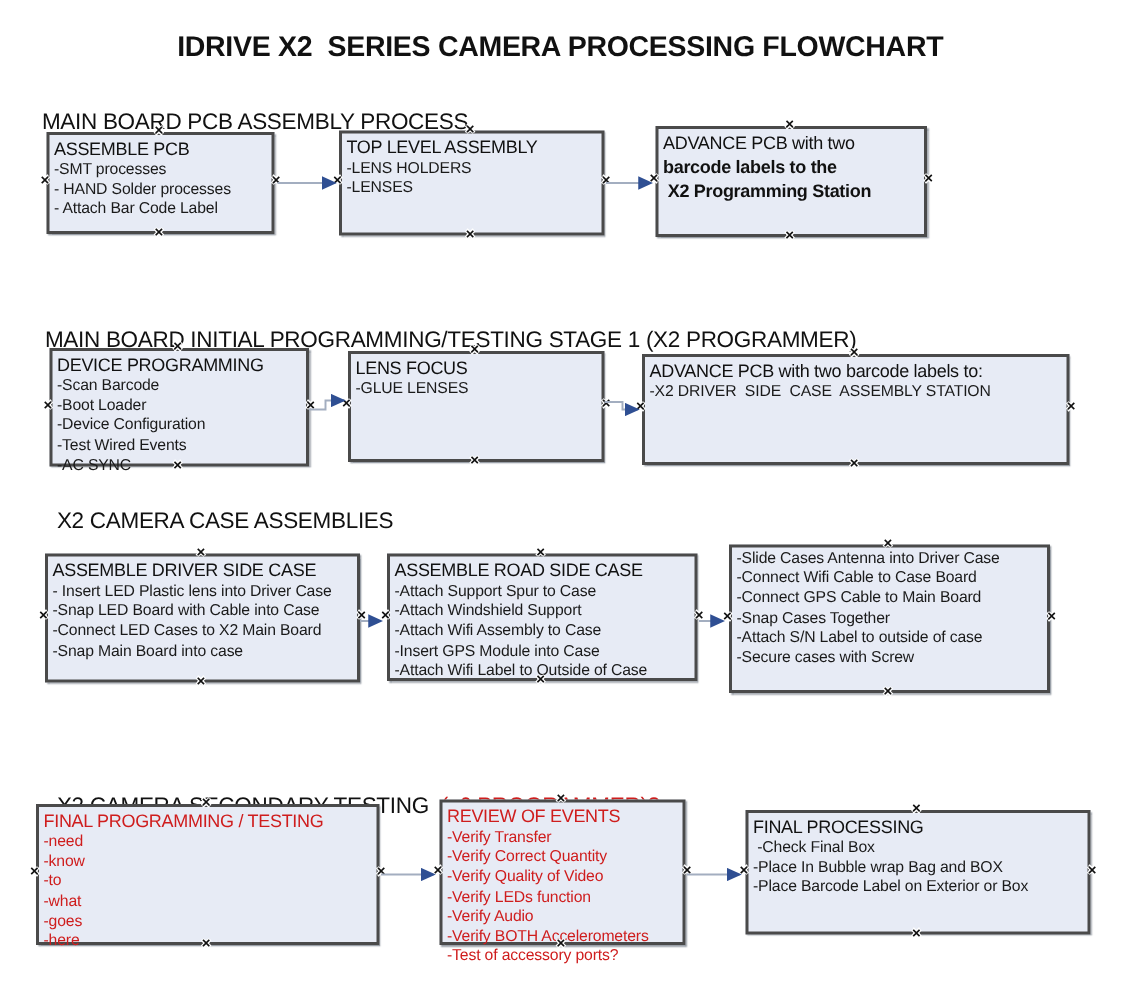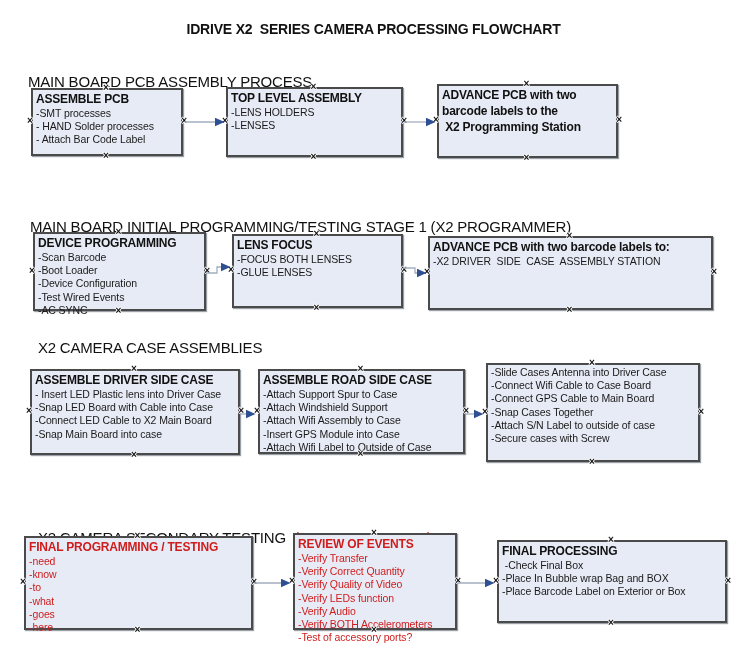--- a/index.html
+++ b/index.html
@@ -3,31 +3,31 @@
 <meta charset="utf-8">
 <style>
   html, body { margin:0; padding:0; }
   body {
     width:747px; height:662px; background:#ffffff; position:relative;
     font-family:"Liberation Sans", sans-serif; overflow:hidden;
     --red:#cf1d1d; --fill:#e7ebf5; --border:#4a4a4a;
   }
   .page-title {
     position:absolute; top:21px; left:0; width:747px; text-align:center;
-    font-size:14px; font-weight:bold; color:#111; white-space:pre; letter-spacing:-0.2px;
+    font-size:19px; font-weight:bold; color:#111; white-space:pre; letter-spacing:-0.2px;
   }
   .sec-heading {
     position:absolute; font-size:15px; font-weight:normal; color:#111; white-space:pre; letter-spacing:-0.2px;
   }
   .sec-heading .red-part { color:var(--red); }
   .box {
     position:absolute; background:var(--fill); border:2px solid var(--border);
     box-shadow:1px 1px 1px #9aa0a8; padding:1px 3px; box-sizing:border-box;
   }
-  .bt { font-size:12px; font-weight:bold; line-height:16px; white-space:pre; letter-spacing:-0.2px; color:#111; }
+  .bt { font-size:12px; font-weight:normal; line-height:16px; white-space:pre; letter-spacing:-0.2px; color:#111; }
   .bl { font-size:10.5px; line-height:13.2px; white-space:pre; letter-spacing:-0.1px; color:#1a1a1a; }
   .bl.b { font-size:12px; font-weight:bold; line-height:16px; letter-spacing:-0.2px; color:#111; }
   .box.red .bt, .box.red .bl { color:var(--red); }
   .anchor {
     position:absolute; font-size:10px; line-height:10px; font-weight:bold; color:#111;
     text-shadow:-1px 0 0 #fff, 1px 0 0 #fff, 0 -1px 0 #fff, 0 1px 0 #fff; pointer-events:none;
   }
   .anchor.t { top:-7px; left:50%; margin-left:-4px; }
   .anchor.b { bottom:-7px; left:50%; margin-left:-4px; }
   .anchor.l { left:-6px; top:50%; margin-top:-6px; }
@@ -89,41 +89,40 @@
   <div class="bl">-Device Configuration</div>
   <div class="bl">-Test Wired Events</div>
   <div class="bl">-AC SYNC</div>
 <span class="anchor t">×</span>
     <span class="anchor b">×</span>
     <span class="anchor l">×</span>
     <span class="anchor r">×</span>
   </div>
 <div class="box" style="left:232px; top:234px; width:171px; height:74px;">
   <div class="bt">LENS FOCUS</div>
-  <div class="bl">-FOCUS BOTH LENSES</div>
   <div class="bl">-GLUE LENSES</div>
 <span class="anchor t">×</span>
     <span class="anchor b">×</span>
     <span class="anchor l">×</span>
     <span class="anchor r">×</span>
   </div>
 <div class="box" style="left:428px; top:236px; width:285px; height:74px;">
   <div class="bt">ADVANCE PCB with two barcode labels to:</div>
   <div class="bl">-X2 DRIVER  SIDE  CASE  ASSEMBLY STATION</div>
 <span class="anchor t">×</span>
     <span class="anchor b">×</span>
     <span class="anchor l">×</span>
     <span class="anchor r">×</span>
   </div>
 
 <div class="box" style="left:30px; top:369px; width:210px; height:86px;">
   <div class="bt">ASSEMBLE DRIVER SIDE CASE</div>
   <div class="bl">- Insert LED Plastic lens into Driver Case</div>
   <div class="bl">-Snap LED Board with Cable into Case</div>
-  <div class="bl">-Connect LED Cable to X2 Main Board</div>
+  <div class="bl">-Connect LED Cases to X2 Main Board</div>
   <div class="bl">-Snap Main Board into case</div>
 <span class="anchor t">×</span>
     <span class="anchor b">×</span>
     <span class="anchor l">×</span>
     <span class="anchor r">×</span>
   </div>
 <div class="box" style="left:258px; top:369px; width:207px; height:85px;">
   <div class="bt">ASSEMBLE ROAD SIDE CASE</div>
   <div class="bl">-Attach Support Spur to Case</div>
   <div class="bl">-Attach Windshield Support</div>

